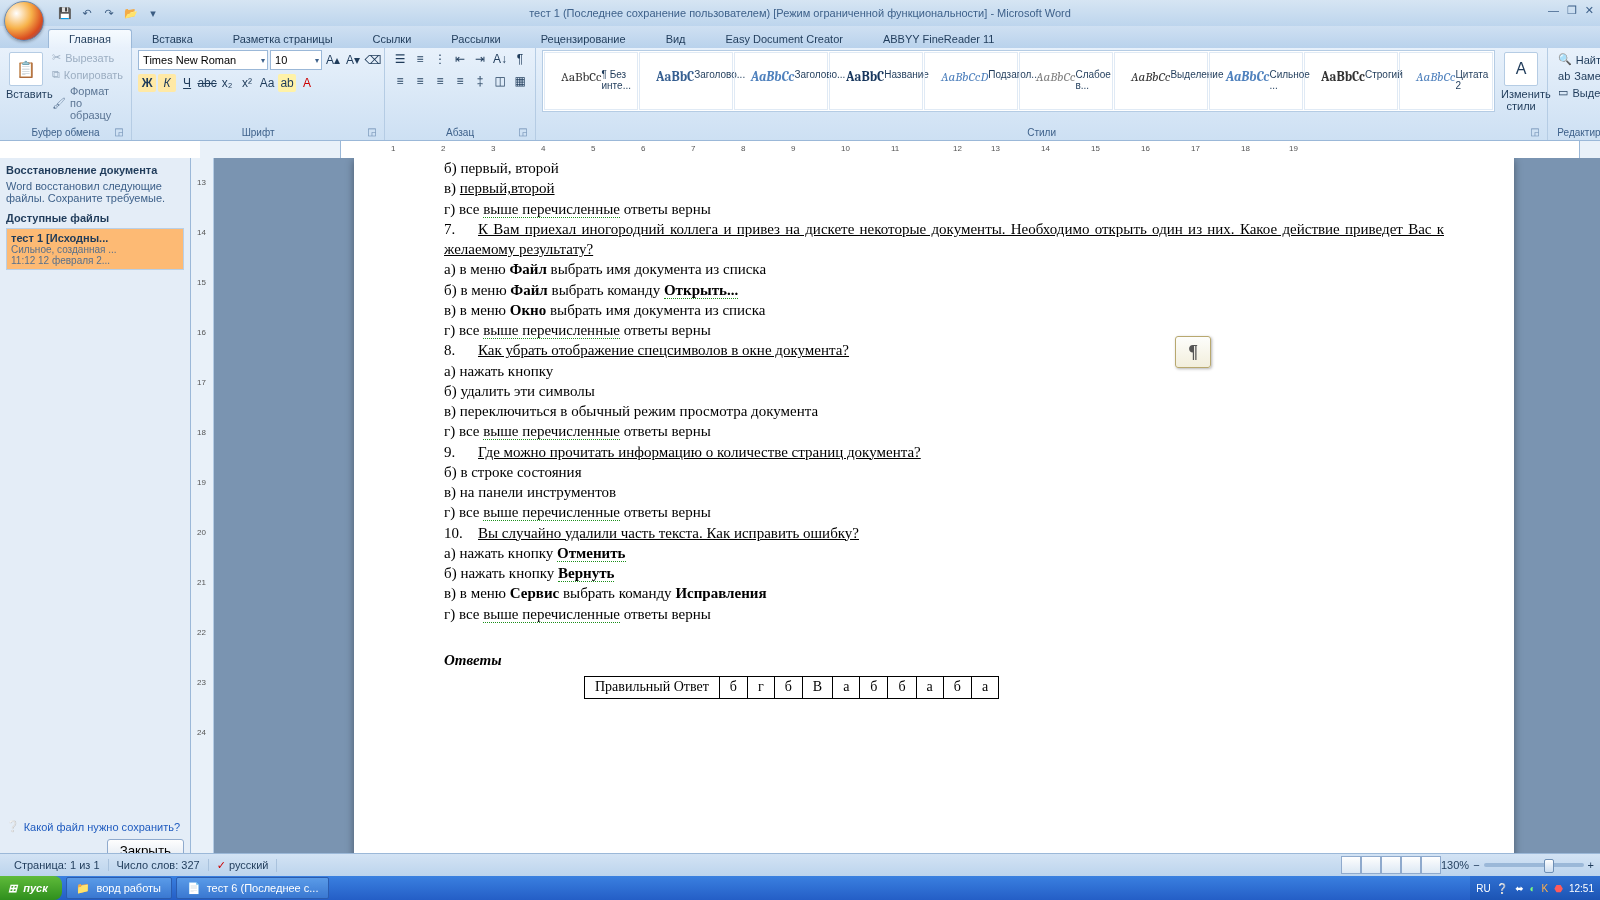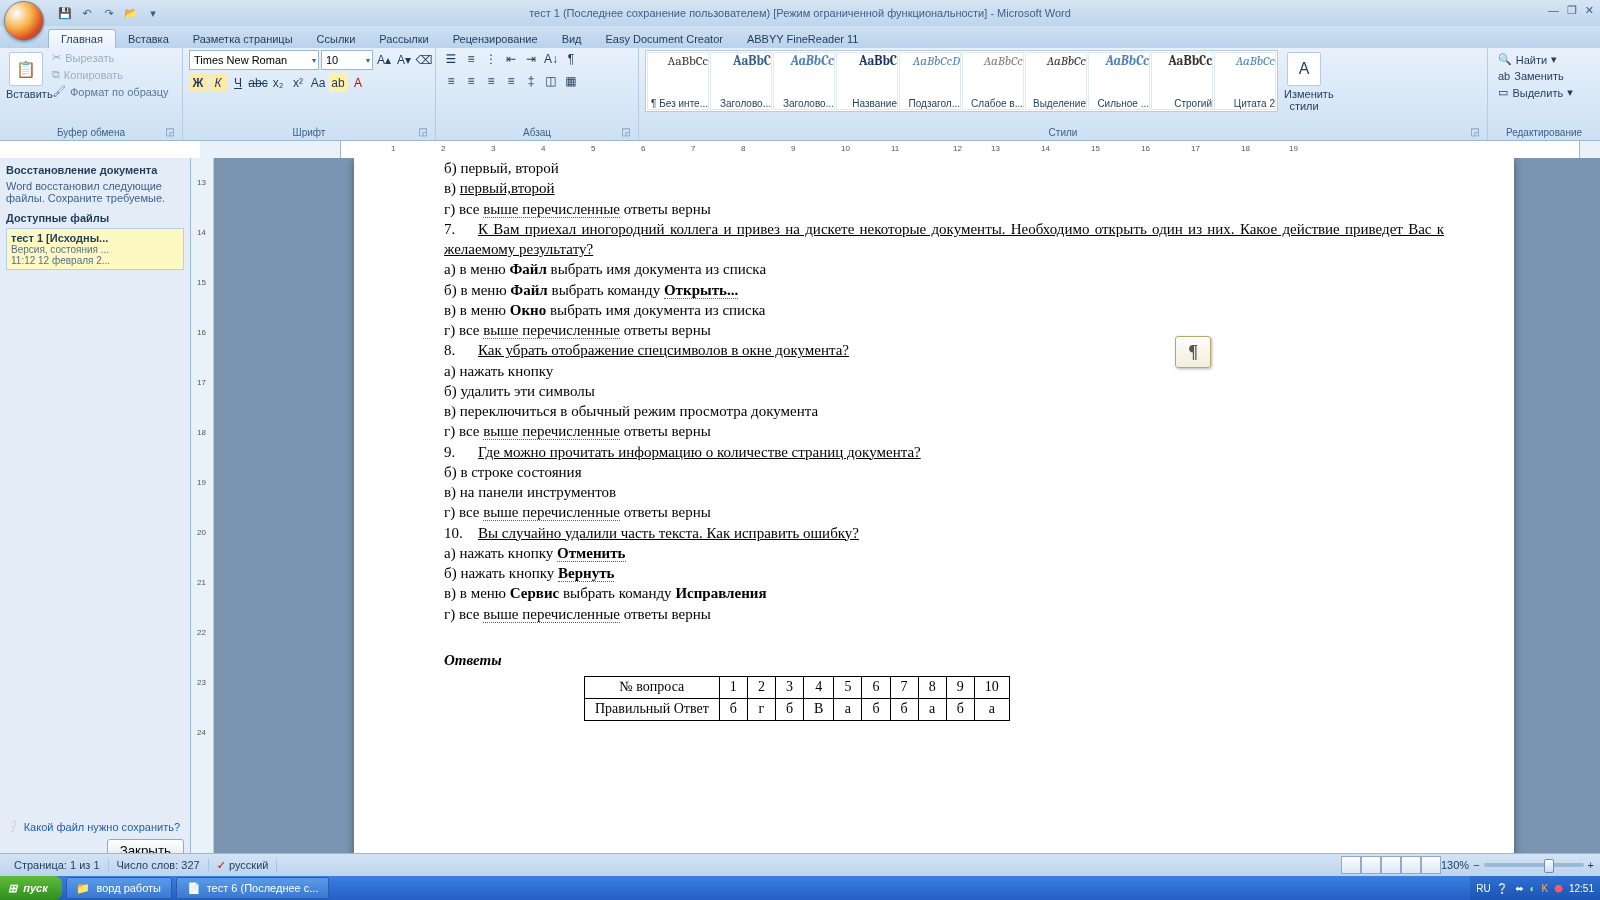--- a/index.html
+++ b/index.html
@@ -3,51 +3,51 @@
 <meta charset="utf-8">
 <style>
 html,body{margin:0;padding:0;width:1600px;height:900px;overflow:hidden;font-family:Tahoma,Arial,sans-serif;font-size:11px;background:#fff}
 .qat{height:26px;background:linear-gradient(#d6e5f3,#bdd5ed);display:flex;align-items:center;padding:0 4px;color:#1f3b5a;position:relative}
 .office-btn{width:38px;height:38px;border-radius:50%;background:radial-gradient(circle at 30% 30%,#fff,#f7b24a 40%,#d94b1f 70%,#2a6fc9);border:1px solid #6a8ab0;box-shadow:0 1px 3px rgba(0,0,0,.3);position:relative;top:8px;margin-right:10px}
 .qat .qi{width:18px;height:18px;margin:0 2px;display:flex;align-items:center;justify-content:center;color:#3b5c82}
 .qat-title{position:absolute;left:0;right:0;text-align:center;pointer-events:none;color:#3e618a}
 .wc{position:absolute;right:6px;top:4px;display:flex;gap:8px;color:#3e618a}
 .wc span{cursor:default}
 .tabs{height:22px;background:linear-gradient(#cfe0f2,#b9d2ec);display:flex;align-items:flex-end;padding-left:48px;font-size:11px}
-.tab{padding:3px 12px;color:#1f3b5a;cursor:default}
+.tab{padding:3px 20px;color:#1f3b5a;cursor:default}
 .tab.active{background:linear-gradient(#f6fbff,#e8f1fb);border:1px solid #9bb8d8;border-bottom:none;border-radius:3px 3px 0 0}
 .ribbon{height:92px;background:linear-gradient(#e8f1fb,#cde0f3);border-bottom:1px solid #9bb8d8;display:flex}
 .grp{border-right:1px solid #b5cce4;padding:2px 6px 0 6px;display:flex;flex-direction:column;justify-content:space-between;position:relative}
 .grp-body{flex:1;display:flex;align-items:flex-start}
 .grp-label{font-size:10px;color:#3e618a;text-align:center;padding:2px 0;position:relative}
 .grp-label .dl{position:absolute;right:0;bottom:2px;width:12px;height:12px;color:#6a8ab0}
 .bigbtn{width:40px;text-align:center;color:#1f3b5a}
 .bigbtn .ic{width:32px;height:32px;margin:2px auto;background:#fff;border:1px solid #b5cce4;border-radius:2px;display:flex;align-items:center;justify-content:center;font-size:16px}
 .smrow{display:flex;flex-direction:column;gap:2px;margin-left:4px}
 .smrow .bt{display:flex;align-items:center;gap:4px;color:#5b7594;font-size:11px;padding:1px 2px}
 .smrow .bt.dis{color:#9caec2}
 .font-row{display:flex;align-items:center;gap:2px;margin-bottom:4px}
 .combo{background:#fff;border:1px solid #9bb8d8;height:18px;display:flex;align-items:center;padding:0 14px 0 4px;position:relative;font-size:11px}
 .combo:after{content:"▾";position:absolute;right:2px;color:#3e618a;font-size:8px}
 .tb{width:18px;height:18px;display:inline-flex;align-items:center;justify-content:center;color:#1f3b5a;font-size:12px;border-radius:2px}
 .tb.hl{background:#ffe9a6}
 .styles-strip{display:flex;gap:1px;background:#fff;border:1px solid #b5cce4;padding:1px;height:58px}
-.st{width:60px;border:1px solid #e0eaf5;text-align:right;font-size:10px;color:#1f3b5a;display:flex;flex-direction:column;justify-content:space-between;padding:0}
+.st{width:60px;border:1px solid #e0eaf5;text-align:left;font-size:10px;color:#1f3b5a;display:flex;flex-direction:row;justify-content:space-between;padding:16px}
 .st .pv{font-family:Cambria,serif;font-size:13px;color:#333}
 .editing{display:flex;flex-direction:column;gap:2px;font-size:11px;color:#1f3b5a;padding-top:2px}
 .editing .bt{display:flex;align-items:center;gap:4px;padding:1px 4px}
 .ruler{height:18px;background:#e9f1f9;border-bottom:1px solid #b5cce4;position:relative;margin-left:200px}
 .ruler-inner{position:absolute;left:140px;right:20px;top:0;bottom:0;background:#fff;border-left:1px solid #9bb8d8;border-right:1px solid #9bb8d8;font-size:8px;color:#555;overflow:hidden}
 .ruler-inner span{position:absolute;top:3px}
 .content{position:absolute;top:158px;bottom:32px;left:0;right:0;display:flex}
 .panel{width:178px;background:#e4edf7;border-right:1px solid #9bb8d8;padding:6px;font-size:11px;color:#1f3b5a;display:flex;flex-direction:column}
 .panel h4{margin:0 0 4px 0;font-size:11px;font-weight:bold}
 .panel .msg{color:#3e618a;margin-bottom:8px}
 .panel .fhead{font-weight:bold;margin-bottom:4px}
-.panel .file{background:#fef9c3;border:1px solid #b9cfe6;padding:3px 4px;margin-bottom:10px}
+.panel .file{background:#fdba74;border:1px solid #b9cfe6;padding:3px 4px;margin-bottom:10px}
 .panel .file .fn{font-weight:bold;color:#1f3b5a;overflow:hidden;text-overflow:ellipsis;white-space:nowrap}
 .panel .file .fi{color:#57708c;font-size:10px;overflow:hidden;text-overflow:ellipsis;white-space:nowrap}
 .panel .spacer{flex:1}
 .panel .whichlink{color:#1f5bbf;display:flex;align-items:center;gap:4px}
 .panel .closebtn{align-self:flex-end;margin-top:6px;background:linear-gradient(#fefefe,#dfe7f1);border:1px solid #8faacd;padding:3px 12px;border-radius:3px}
 .vruler{width:22px;background:#e9f1f9;border-right:1px solid #b5cce4;position:relative;font-size:8px;color:#555}
 .docarea{flex:1;background:#7a94b1;overflow:hidden;position:relative}
 .page{position:absolute;left:140px;top:0;width:1000px;min-height:800px;background:#fff;box-shadow:0 2px 8px rgba(0,0,0,.4);padding:0 70px 40px 90px;font-family:'Times New Roman',serif;font-size:15px;color:#000;line-height:1.35}
 .page p{margin:0}
 .qn{display:inline-block;width:34px}
@@ -273,21 +273,21 @@
   </div>
 </div>
 
 <div class="content">
   <div class="panel">
     <h4>Восстановление документа</h4>
     <div class="msg">Word восстановил следующие файлы. Сохраните требуемые.</div>
     <div class="fhead">Доступные файлы</div>
     <div class="file">
       <div class="fn">тест 1 [Исходны...</div>
-      <div class="fi">Версия, состояния ...</div>
+      <div class="fi">Сильное, созданная ...</div>
       <div class="fi">11:12 12 февраля 2...</div>
     </div>
     <div class="spacer"></div>
     <div class="whichlink">
         <span>❔</span>
         <span>Какой файл нужно сохранить?</span>
       </div>
     <button class="closebtn">Закрыть</button>
   </div>
 
@@ -326,33 +326,20 @@
       <p class="ans">в) на панели инструментов</p>
       <p class="ans"><span>г) все </span><span class="gw">выше перечисленные</span><span> ответы верны</span></p>
       <p><span class="qn">10.</span><span class="ql">Вы случайно удалили часть текста. Как исправить ошибку?</span></p>
       <p class="ans"><span>а) нажать кнопку </span><b class="gw">Отменить</b></p>
       <p class="ans"><span>б) нажать кнопку </span><b class="gw">Вернуть</b></p>
       <p class="ans"><span>в) в меню </span><b>Сервис</b><span> выбрать команду </span><b>Исправления</b></p>
       <p class="ans"><span>г) все </span><span class="gw">выше перечисленные</span><span> ответы верны</span></p>
       <p style="margin-top:26px;font-style:italic;font-weight:bold">Ответы</p>
       <table class="answ-tbl">
         <tbody>
-            <tr>
-              <td>№ вопроса</td>
-              <td>1</td>
-              <td>2</td>
-              <td>3</td>
-              <td>4</td>
-              <td>5</td>
-              <td>6</td>
-              <td>7</td>
-              <td>8</td>
-              <td>9</td>
-              <td>10</td>
-            </tr>
         <tr>
               <td rowspan="1" style="line-height:1.2">Правильный Ответ</td>
               <td>б</td>
               <td>г</td>
               <td>б</td>
               <td>В</td>
               <td>а</td>
               <td>б</td>
               <td>б</td>
               <td>а</td>

